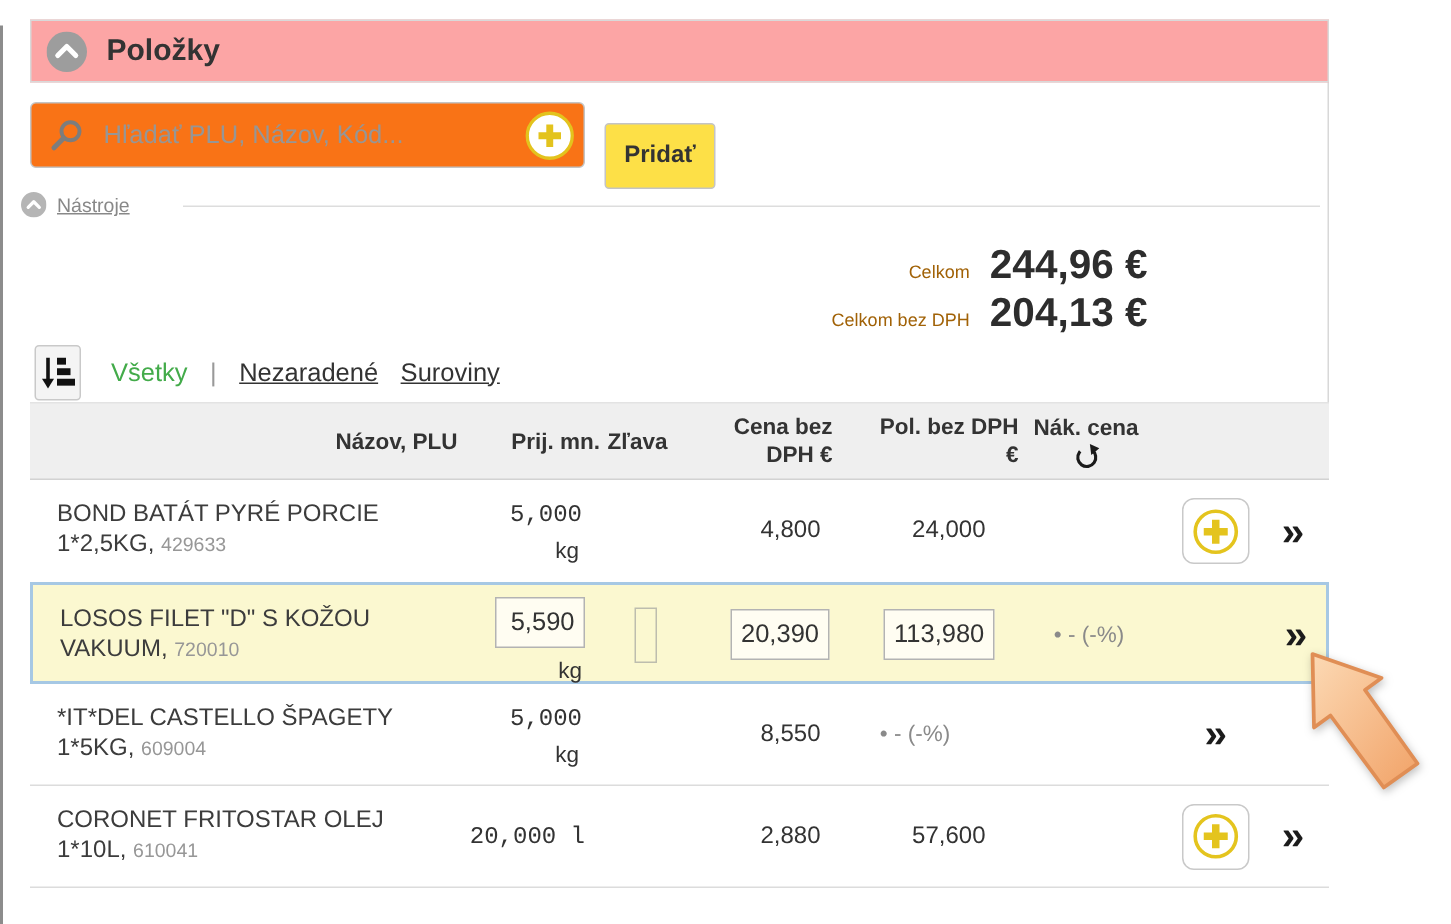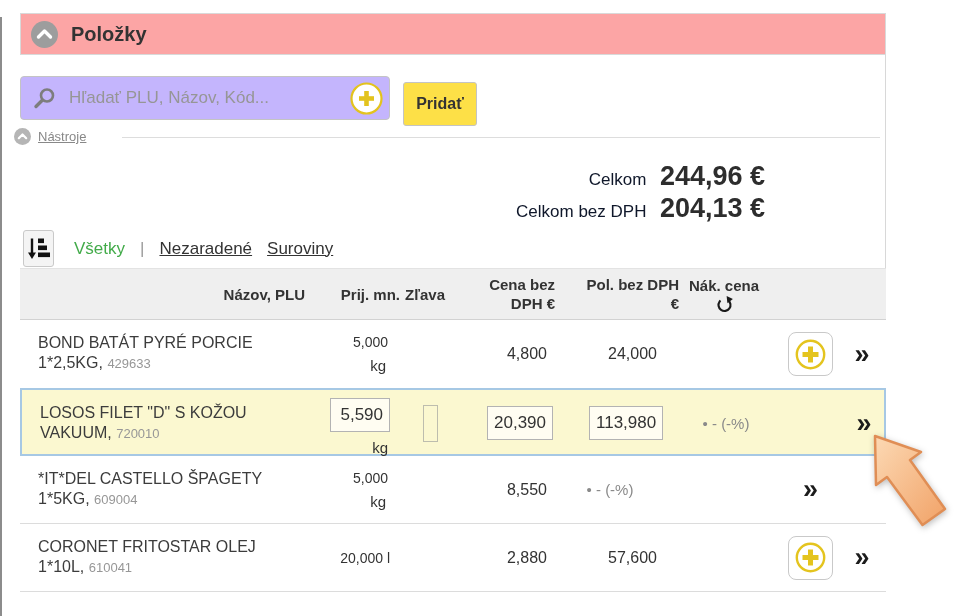--- a/index.html
+++ b/index.html
@@ -14,22 +14,22 @@
   .panel-header{
     position:absolute;left:20px;top:13px;width:866px;height:42px;box-sizing:border-box;
     background:#fca5a5;border:1px solid #d9d9d9;display:flex;align-items:center;
     padding-left:10px;gap:13px;
   }
   .panel-header .title{font-size:20px;font-weight:bold;color:#333;}
 
   
   .search-box{
     position:absolute;left:20px;top:68px;width:370px;height:44px;box-sizing:border-box;
-    background:#c4b5fd;border:1px solid #c4c4c4;border-radius:4px;
-    display:flex;align-items:center;padding-left:12px;margin-top:8px;
+    background:#f97316;border:1px solid #c4c4c4;border-radius:4px;
+    display:flex;align-items:center;padding-left:12px;
   }
   .search-box input{
     border:none;outline:none;flex:1;font-family:"Liberation Sans",sans-serif;
     font-size:17px;color:#333;background:transparent;margin-left:10px;min-width:0;
   }
   .search-box input::placeholder{color:#969696;opacity:1;}
   .search-plus{position:absolute;right:6px;top:5px;width:33px;height:33px;cursor:pointer;background:none;border:none;padding:0;}
   .btn-pridat{
     position:absolute;left:403px;top:82px;width:74px;height:44px;box-sizing:border-box;
     background:#fde047;border:1px solid #c4c4c4;border-radius:3px;
@@ -37,21 +37,21 @@
   }
 
   
   .tools-row{position:absolute;left:14px;top:128px;display:flex;align-items:center;gap:7px;cursor:pointer;}
   .tools-row .lbl{font-size:13px;color:#888;text-decoration:underline;}
   .tools-line{position:absolute;left:122px;top:137px;width:758px;height:1px;background:#dddddd;}
 
   
   .totals{position:absolute;left:20px;top:161px;width:745px;text-align:right;}
   .totals .line{margin-bottom:1px;white-space:nowrap;}
-  .totals .lab{font-size:17px;color:#0f172a;}
+  .totals .lab{font-size:12px;color:#a16207;}
   .totals .val{font-size:27px;font-weight:bold;color:#2d2d2d;margin-left:9px;}
 
   
   .sort-btn{
     position:absolute;left:23px;top:230px;width:31px;height:37px;box-sizing:border-box;
     background:#f4f4f4;border:1px solid #c9c9c9;border-radius:3px;
     display:flex;align-items:center;justify-content:center;cursor:pointer;padding:0;
   }
   .tabs{position:absolute;left:74px;top:230px;height:37px;display:flex;align-items:center;gap:15px;font-size:17px;}
   .tab-all{color:#43ab4a;cursor:pointer;}
@@ -72,21 +72,21 @@
   .t-head .h-price span{display:inline-block;width:82px;}
   .t-head .h-total span{display:inline-block;width:100px;margin-left:24px;}
   .t-head .h-purchase{display:flex;flex-direction:column;align-items:center;gap:1px;}
   .t-row{height:68px;background:#fff;border-bottom:1px solid #dcdcdc;position:relative;cursor:pointer;}
   .t-row.no-sep{border-bottom:none;}
   .t-row.hl{background:#fbf8d0;border:2px solid #a6c8e4;}
   .c-name{padding:13px 0 0 18px;}
   .c-name .nm{font-size:16px;color:#3c3c3c;line-height:20px;}
   .c-name .plu{font-size:13px;color:#979797;}
   .c-qty{text-align:right;padding:14px 12px 0 0;}
-  .c-qty .num{font-size:14px;color:#333;}
+  .c-qty .num{font-size:16px;color:#333;font-family:Liberation Mono, monospace;}
   .c-qty .unit{font-size:15px;color:#333;margin-top:7px;padding-right:2px;}
   .c-qty.inline{display:flex;align-items:center;justify-content:flex-end;padding:0 10px 0 0;}
   .c-disc{display:flex;align-items:center;justify-content:center;}
   .c-price,.c-total{display:flex;align-items:center;justify-content:flex-end;padding-right:8px;font-size:16px;color:#333;}
   .c-purch{display:flex;align-items:center;justify-content:center;font-size:15px;color:#8a8a8a;white-space:nowrap;}
   .c-plus,.c-chev{display:flex;align-items:center;justify-content:center;}
   .chev{font-size:27px;font-weight:bold;color:#1c1c1c;line-height:1;}
   .add-item-btn{
     width:45px;height:44px;box-sizing:border-box;background:#fff;border:1px solid #c9c9c9;
     border-radius:8px;display:flex;align-items:center;justify-content:center;cursor:pointer;padding:0;

